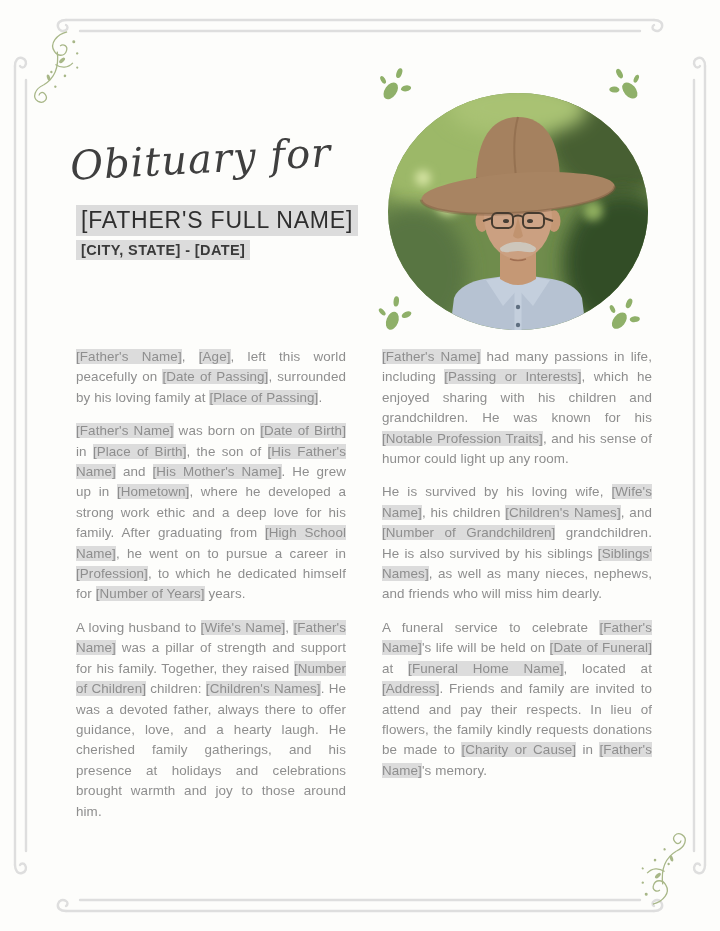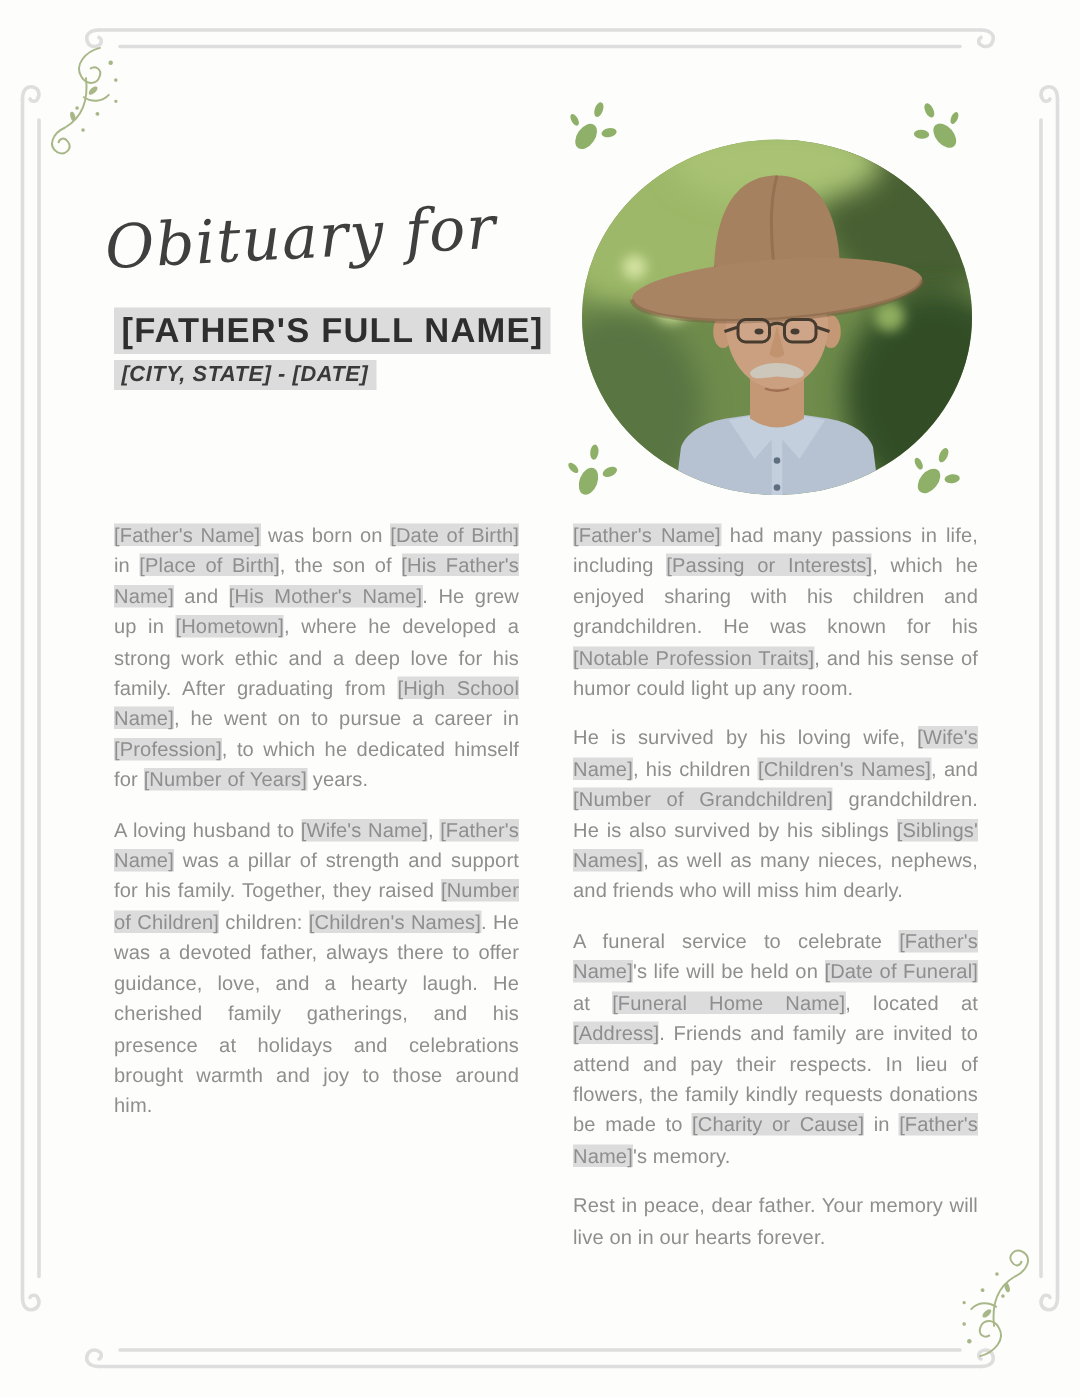--- a/index.html
+++ b/index.html
@@ -21,29 +21,29 @@
   #flourish-br{left:630px; top:828px; transform:rotate(188deg);}
   
   .script-title{
     left:70px; top:136px; width:260px;
     font-family:"DejaVu Serif", serif; font-style:italic; font-weight:400;
     font-size:40px; color:var(--script-text); transform:rotate(-3deg);
     letter-spacing:1px; white-space:nowrap;
   }
   .name-heading{
     left:76px; top:205px;
-    font-size:23px; font-weight:700; letter-spacing:0.8px;
+    font-size:23px; font-weight:400; letter-spacing:0.8px;
     color:var(--heading-text); background:var(--highlight);
     padding:2px 5px; white-space:nowrap;
   }
   .subtitle{
     left:76px; top:240px;
     font-size:14.5px; font-weight:700; letter-spacing:0.4px;
     color:#3a3a3a; background:var(--highlight);
-    padding:2px 5px; white-space:nowrap;font-style:italic;
+    padding:2px 5px; white-space:nowrap;
   }
   
   #photo{left:388px; top:93px; width:260px; height:237px;}
   .leaf-sprig{width:34px; height:38px;}
   #sprig-tl{left:378px; top:66px;}
   #sprig-tr{left:608px; top:66px; transform:scaleX(-1) rotate(6deg);}
   #sprig-bl{left:378px; top:295px; transform:rotate(-14deg);}
   #sprig-br{left:607px; top:296px; transform:rotate(4deg);}
   
   .col{top:347px; width:270px;}
@@ -212,21 +212,21 @@
 <svg id="sprig-br" class="abs leaf-sprig" viewBox="0 0 40 44" xmlns="http://www.w3.org/2000/svg">
   <g fill="var(--leaf)">
     <ellipse cx="15" cy="29" rx="7" ry="11" transform="rotate(35 15 29)"></ellipse>
     <ellipse cx="25" cy="8" rx="3.2" ry="6" transform="rotate(20 25 8)"></ellipse>
     <ellipse cx="33" cy="26" rx="3.5" ry="6" transform="rotate(80 33 26)"></ellipse>
     <ellipse cx="6" cy="16" rx="2.6" ry="5" transform="rotate(-30 6 16)"></ellipse>
   </g>
 </svg>
 
 <div id="col-left" class="abs col">
+    <p><span class="hl">[Father's Name]</span><span>, </span><span class="hl">[Age]</span><span>, left this world peacefully on </span><span class="hl">[Date of Passing]</span><span>, surrounded by his loving family at </span><span class="hl">[Place of Passing]</span><span>.</span></p>
     <p><span class="hl">[Father's Name]</span><span> was born on </span><span class="hl">[Date of Birth]</span><span> in </span><span class="hl">[Place of Birth]</span><span>, the son of </span><span class="hl">[His Father's Name]</span><span> and </span><span class="hl">[His Mother's Name]</span><span>. He grew up in </span><span class="hl">[Hometown]</span><span>, where he developed a strong work ethic and a deep love for his family. After graduating from </span><span class="hl">[High School Name]</span><span>, he went on to pursue a career in </span><span class="hl">[Profession]</span><span>, to which he dedicated himself for </span><span class="hl">[Number of Years]</span><span> years.</span></p>
     <p><span>A loving husband to </span><span class="hl">[Wife's Name]</span><span>, </span><span class="hl">[Father's Name]</span><span> was a pillar of strength and support for his family. Together, they raised </span><span class="hl">[Number of Children]</span><span> children: </span><span class="hl">[Children's Names]</span><span>. He was a devoted father, always there to offer guidance, love, and a hearty laugh. He cherished family gatherings, and his presence at holidays and celebrations brought warmth and joy to those around him.</span></p>
   </div>
 <div id="col-right" class="abs col">
     <p><span class="hl">[Father's Name]</span><span> had many passions in life, including </span><span class="hl">[Passing or Interests]</span><span>, which he enjoyed sharing with his children and grandchildren. He was known for his </span><span class="hl">[Notable Profession Traits]</span><span>, and his sense of humor could light up any room.</span></p>
     <p><span>He is survived by his loving wife, </span><span class="hl">[Wife's Name]</span><span>, his children </span><span class="hl">[Children's Names]</span><span>, and </span><span class="hl">[Number of Grandchildren]</span><span> grandchildren. He is also survived by his siblings </span><span class="hl">[Siblings' Names]</span><span>, as well as many nieces, nephews, and friends who will miss him dearly.</span></p>
     <p><span>A funeral service to celebrate </span><span class="hl">[Father's Name]</span><span>'s life will be held on </span><span class="hl">[Date of Funeral]</span><span> at </span><span class="hl">[Funeral Home Name]</span><span>, located at </span><span class="hl">[Address]</span><span>. Friends and family are invited to attend and pay their respects. In lieu of flowers, the family kindly requests donations be made to </span><span class="hl">[Charity or Cause]</span><span> in </span><span class="hl">[Father's Name]</span><span>'s memory.</span></p>
-    <p><span>Rest in peace, dear father. Your memory will live on in our hearts forever.</span></p>
   </div>
 
 </body></html>

